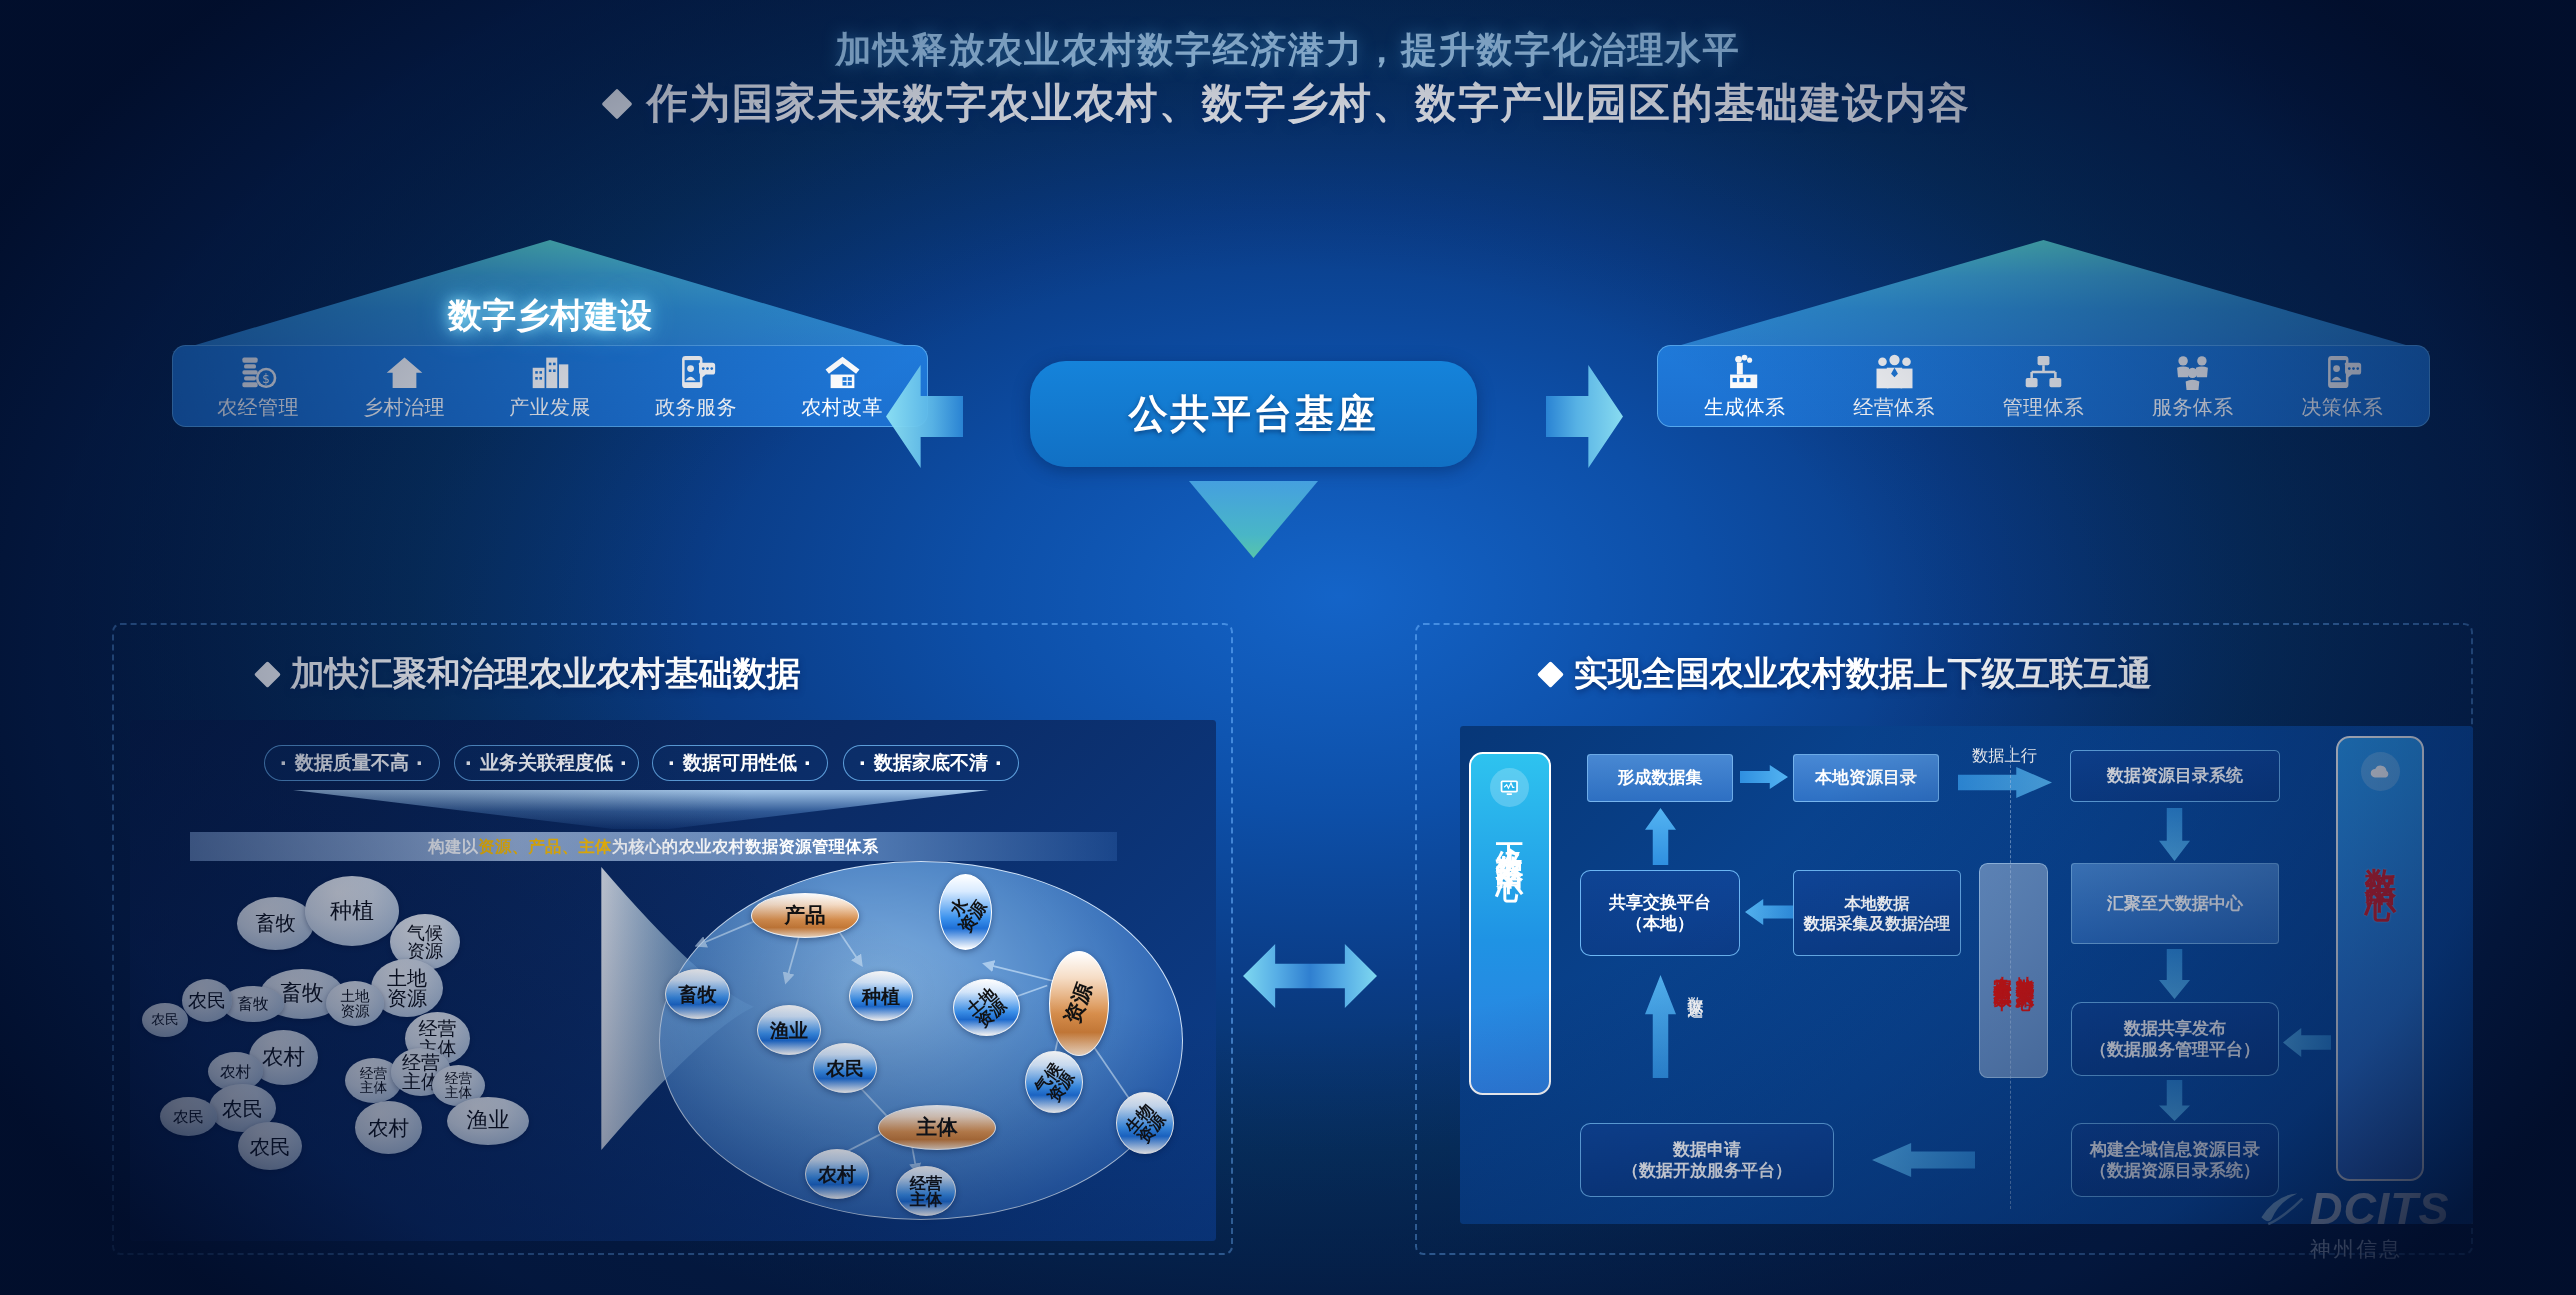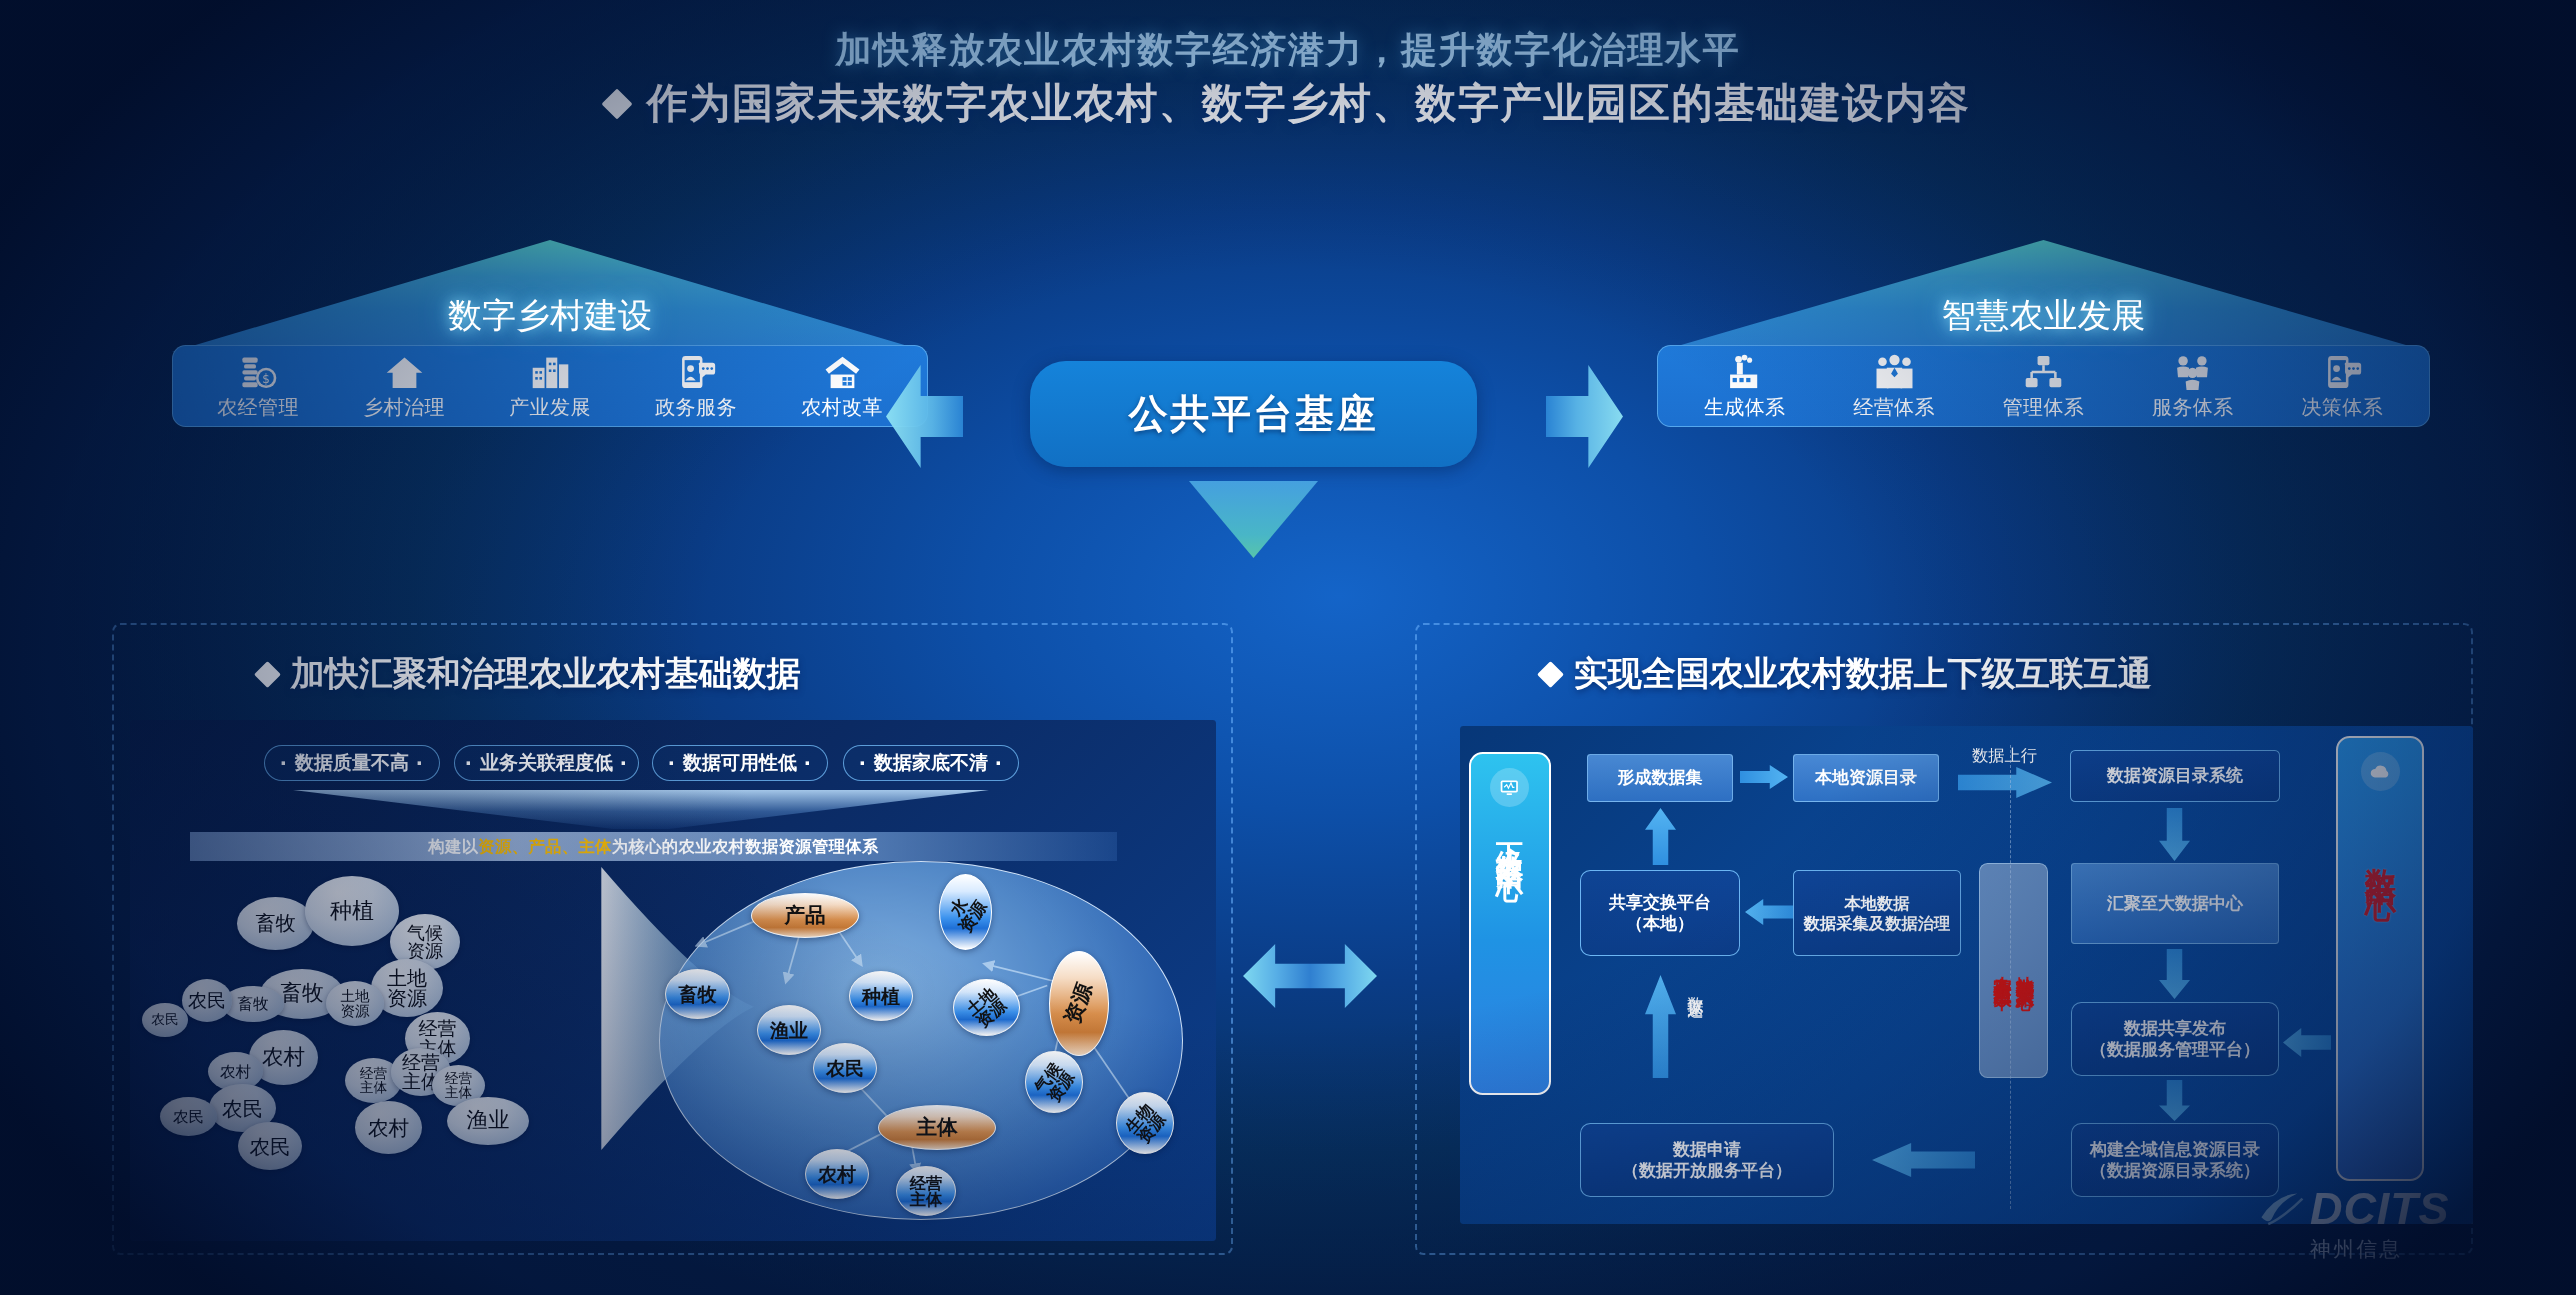--- a/index.html
+++ b/index.html
@@ -50,21 +50,21 @@
   .house .roof {
     position: absolute; left: 0; top: 0;
     width: 100%; height: 112px;
     background: linear-gradient(180deg, #59d6d0 0%, #3fa8d8 32%, #2f8fd4 62%, #2a7fd0 100%);
     clip-path: polygon(50% 0%, 100% 100%, 0% 100%);
     filter: drop-shadow(0 0 5.2px rgba(80,210,255,0.5));
   }
   .house .roof-label {
     position: absolute; left: 0; width: 100%;
     top: 53px; text-align: center;
-    font-size: 34px; font-weight: normal; color: #ffffff;
+    font-size: 34px; font-weight: bold; color: #ffffff;
     text-shadow: 0 0 13.7px rgba(150,235,255,0.95), 0 0 29px rgba(90,200,255,0.8);
     z-index: 4;
   }
   .house .body {
     position: absolute; left: 0; top: 105px;
     width: 100%; height: 82px;
     background: linear-gradient(180deg, #1f7ada 0%, #1c70d0 100%);
     border-radius: 13.7px;
     border: 0.9px solid rgba(130,205,255,0.55);
     display: flex; align-items: center; justify-content: space-around;
@@ -372,21 +372,20 @@
               <line x1="23" y1="32" x2="34" y2="32" stroke="#fff" stroke-width="1.4"></line>
             </svg>
         </div>
         <div class="lb">农村改革</div>
       </div>
     </div>
   </div>
 
   <div class="house" id="house-right" style="left:1657px; top:240px; width:773px; height:197px;">
     <div class="roof"></div>
-    <div class="roof-label">智慧农业发展</div>
     <div class="body">
       <div class="feat">
         <div class="ic">
           <svg width="39" height="36" viewBox="0 0 46 42">
               <circle cx="16" cy="6" r="4"></circle>
               <circle cx="23" cy="4" r="3.4"></circle>
               <circle cx="29" cy="7" r="3"></circle>
               <rect x="14" y="10" width="7" height="14"></rect>
               <path d="M6 24 h32 v16 h-32z"></path>
               <rect x="9" y="28" width="5" height="5" fill="#1f7ada"></rect>

